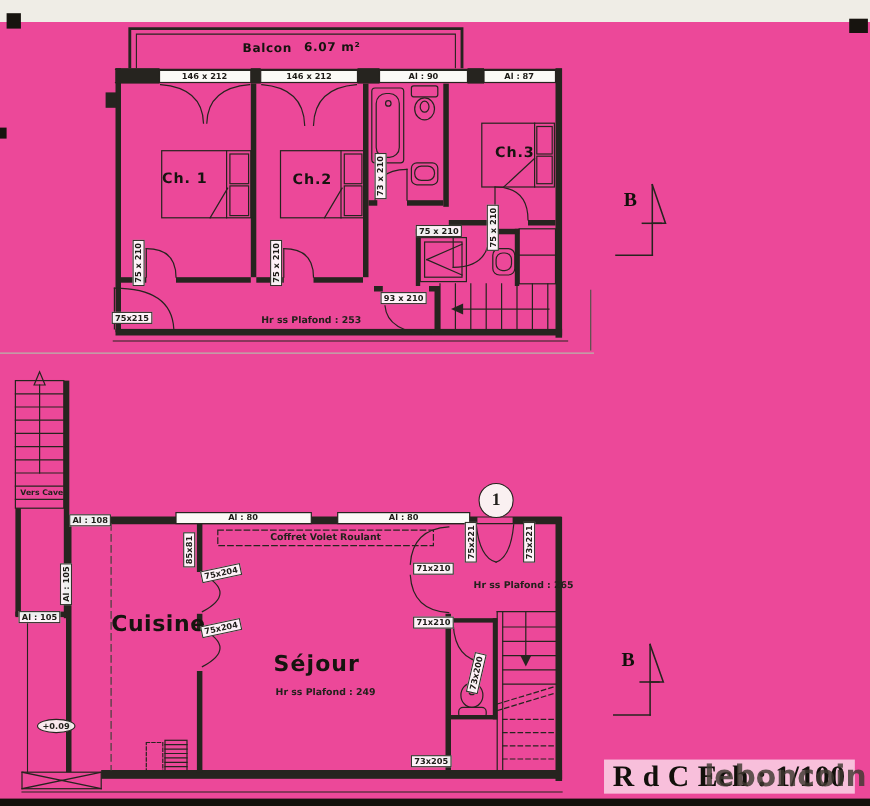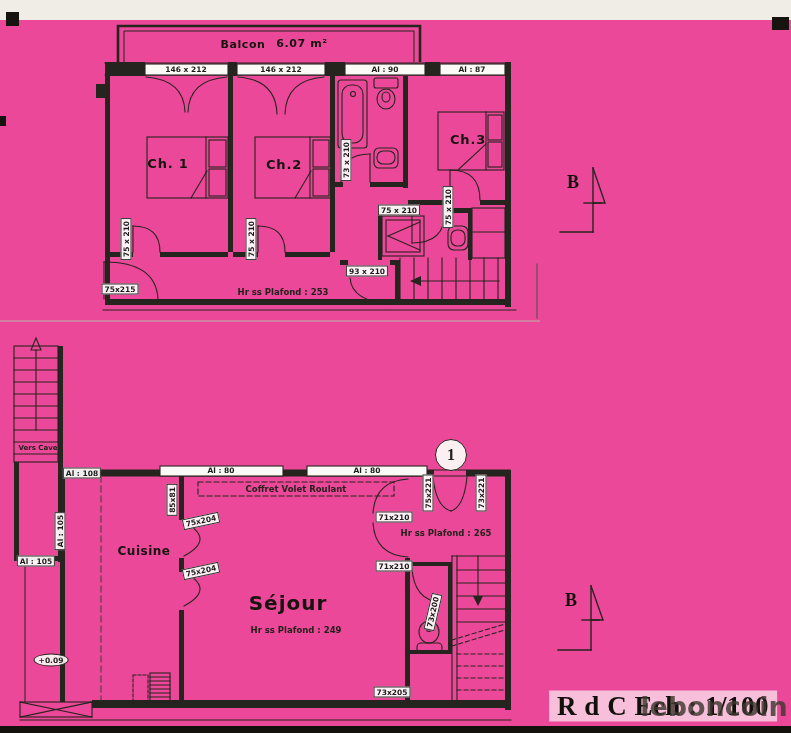--- a/index.html
+++ b/index.html
@@ -9,21 +9,21 @@
   svg.lines{position:absolute;left:0;top:0;}
   .lbl{position:absolute;transform:translate(-50%,-50%);font:700 7.5px "DejaVu Sans",sans-serif;
        color:#1d1b17;background:rgba(255,255,255,.93);border:1px solid #34322c;padding:0 2px;
        line-height:9px;white-space:nowrap;}
   .lbl.plain{border:none;background:transparent;}
   .lbl.vert{transform:translate(-50%,-50%) rotate(-90deg);}
   .lbl.tilt{transform:translate(-50%,-50%) rotate(-12deg);}
   .lbl.steep{transform:translate(-50%,-50%) rotate(-77deg);}
   .room{position:absolute;transform:translate(-50%,-50%);font:700 13px "DejaVu Sans",sans-serif;
         color:#16140f;letter-spacing:.8px;white-space:nowrap;}
-  .room.mid{font-size:12px;font-weight:600;letter-spacing:.5px;}
+  .room.mid{font-size:20px;font-weight:600;letter-spacing:.5px;margin-top:16px;}
   .room.big{font-size:20px;font-weight:600;letter-spacing:1px;}
   .room.balcon{font-size:11px;letter-spacing:.6px;}
   .note{position:absolute;transform:translate(-50%,-50%);font:700 8.5px "DejaVu Sans",sans-serif;
         color:#23211c;white-space:nowrap;}
   .note.tiny{font-size:7px;}
   .title{position:absolute;transform:translate(-50%,-50%);font:700 27px "Liberation Serif",serif;
          color:#12100b;background:rgba(255,255,255,.65);padding:0 8px;white-space:nowrap;letter-spacing:.5px;}
   .bmark{position:absolute;transform:translate(-50%,-50%);font:700 18px "Liberation Serif",serif;color:#12100b;}
   .circle1{position:absolute;transform:translate(-50%,-50%);width:30px;height:30px;border:1.6px solid #26241f;
            border-radius:50%;display:flex;align-items:center;justify-content:center;
@@ -288,21 +288,21 @@
   <div class="note tiny" style="left:38px;top:448px">Vers Cave</div>
   <div class="lbl" style="left:82px;top:473px">Al : 108</div>
   <div class="lbl vert" style="left:60px;top:531px">Al : 105</div>
   <div class="lbl" style="left:36px;top:561px">Al : 105</div>
   <div class="lbl plain" style="left:221px;top:470px">Al : 80</div>
   <div class="lbl plain" style="left:367px;top:470px">Al : 80</div>
   <div class="note" style="left:296px;top:489px">Coffret Volet Roulant</div>
   <div class="circle1" style="left:451px;top:455px">1</div>
   <div class="lbl vert" style="left:428px;top:493px">75x221</div>
   <div class="lbl vert" style="left:481px;top:493px">73x221</div>
-  <div class="note" style="left:446px;top:533px">Hr ss Plafond : 265</div>
+  <div class="note" style="left:476px;top:533px">Hr ss Plafond : 265</div>
   <div class="room mid" style="left:144px;top:551px">Cuisine</div>
   <div class="lbl vert" style="left:172px;top:500px">85x81</div>
   <div class="lbl tilt" style="left:201px;top:521px">75x204</div>
   <div class="lbl tilt" style="left:201px;top:571px">75x204</div>
   <div class="room big" style="left:288px;top:603px">Séjour</div>
   <div class="note" style="left:296px;top:630px">Hr ss Plafond : 249</div>
   <div class="lbl" style="left:394px;top:517px">71x210</div>
   <div class="lbl" style="left:394px;top:566px">71x210</div>
   <div class="lbl steep" style="left:433px;top:612px">73x200</div>
   <div class="lbl" style="left:392px;top:692px">73x205</div>

